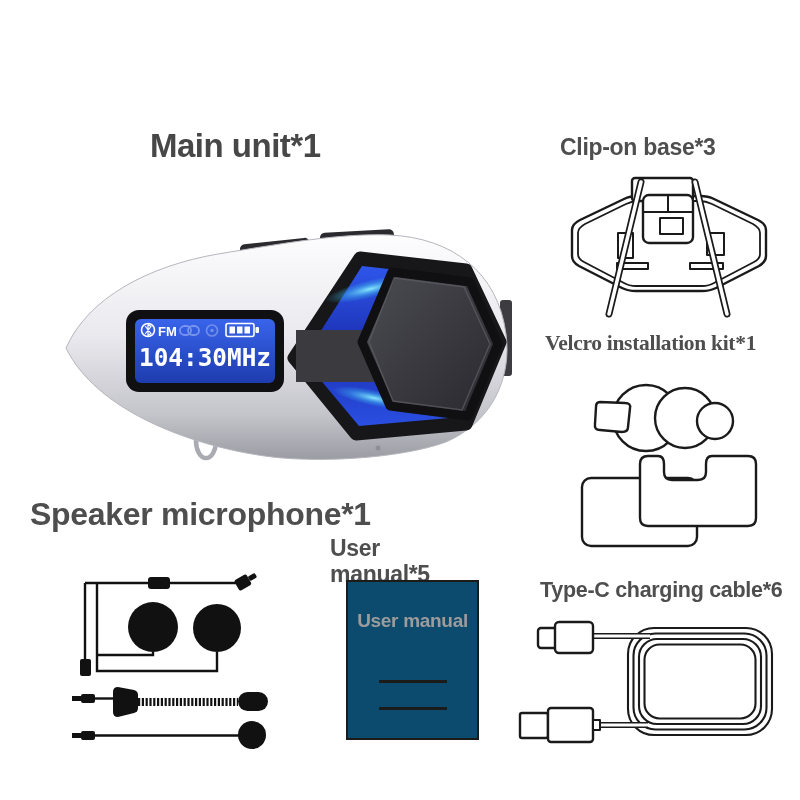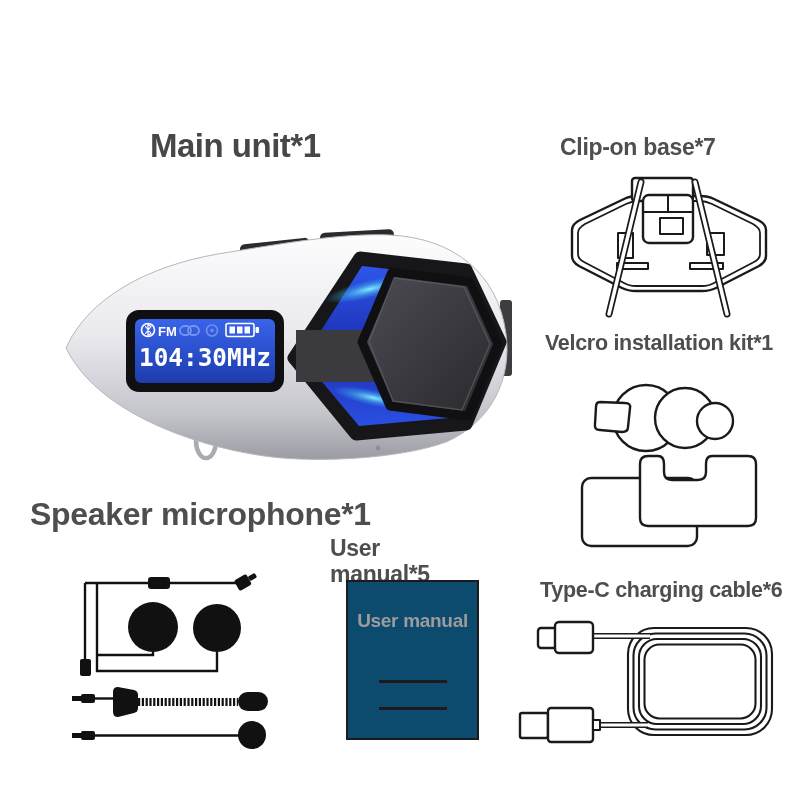--- a/index.html
+++ b/index.html
@@ -10,21 +10,21 @@
   .heading{
     position:absolute;font-weight:700;color:#4e4e4e;text-align:left;
     letter-spacing:-0.3px;line-height:1.15;white-space:nowrap;
   }
   .page-title{
     position:absolute;left:0;top:33px;width:800px;text-align:center;
     font-weight:700;font-size:30px;color:#3c3c3c;letter-spacing:-0.5px;
   }
   .h-main{left:150px;top:127px;width:300px;font-size:33px;color:#474747;letter-spacing:-0.5px;}
   .h-clip{left:560px;top:134px;width:240px;font-size:23px;}
-  .h-velcro{left:545px;top:331px;width:255px;font-size:21.5px;}
+  .h-velcro{left:545px;top:331px;width:255px;font-size:21.5px;font-family:Liberation Serif, serif;}
   .h-speaker{left:30px;top:496px;width:270px;font-size:32px;}
   .h-manual{left:330px;top:535px;width:160px;font-size:23px;white-space:normal;}
   .h-typec{left:540px;top:578px;width:260px;font-size:21.5px;}
   .art{position:absolute;}
   .manual-box{
     position:absolute;left:346px;top:580px;width:129px;height:156px;
     border:2.5px solid #1b1b1b;background:#0c4a6e;
   }
   .manual-title{
     position:absolute;left:0;top:28px;width:100%;text-align:center;
@@ -34,21 +34,21 @@
   .manual-line.l1{top:98px;}
   .manual-line.l2{top:125px;}
 </style>
 </head>
 <body>
 
 <div class="canvas">
 
 
   <div class="heading h-main">Main unit*1</div>
-  <div class="heading h-clip">Clip-on base*7</div>
+  <div class="heading h-clip">Clip-on base*3</div>
   <div class="heading h-velcro">Velcro installation kit*1</div>
   <div class="heading h-speaker">Speaker microphone*1</div>
   <div class="heading h-manual">
     <span>User</span><br>
     <span>manual*5</span>
   </div>
   <div class="heading h-typec">Type-C charging cable*6</div>
 
   <svg class="art" style="left:60px;top:226px" width="462" height="240" viewBox="0 0 462 240">
     <defs>

